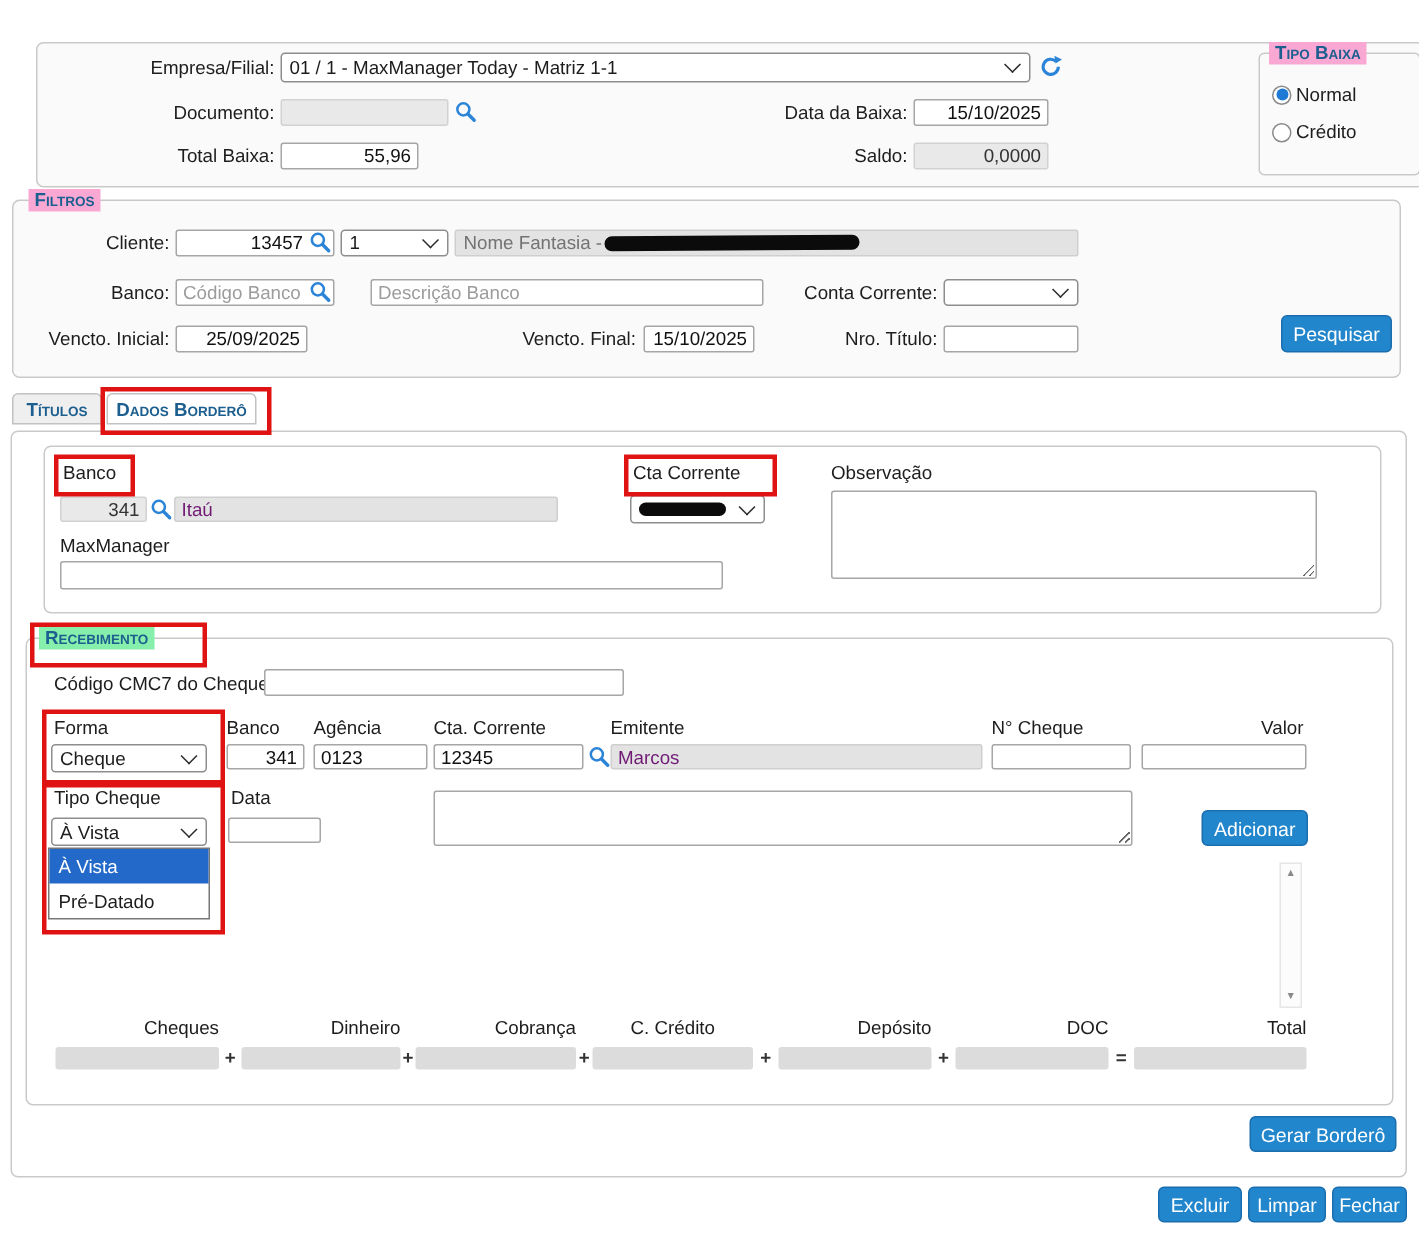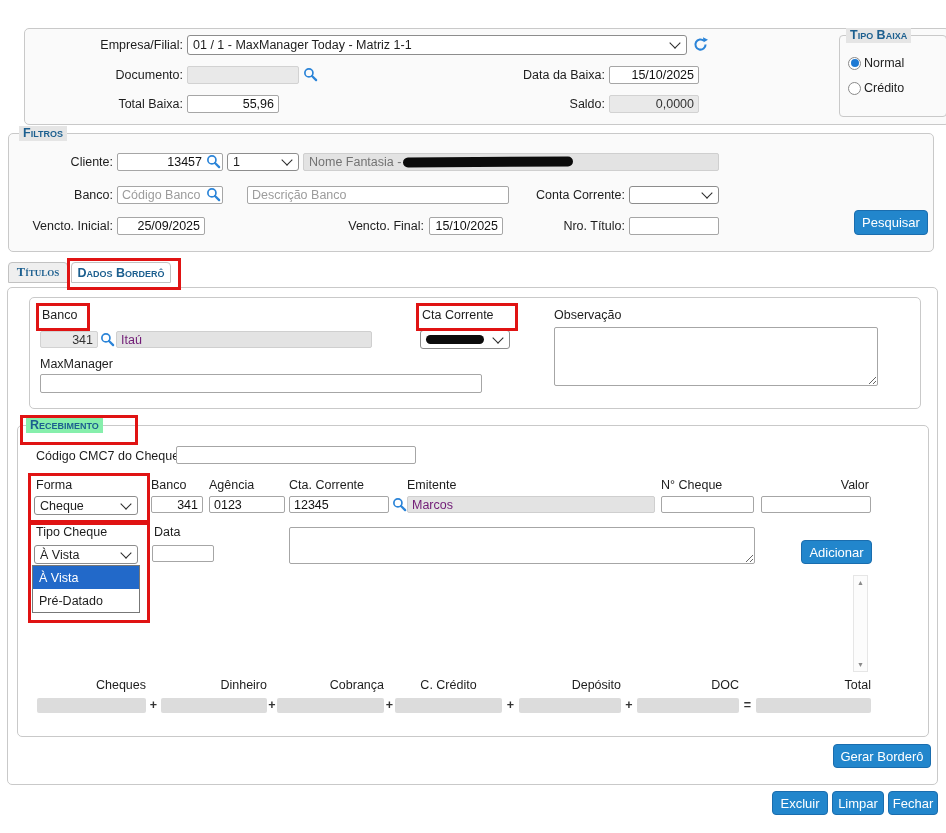--- a/index.html
+++ b/index.html
@@ -18,21 +18,21 @@
         border-radius:2px;color:#737373;display:flex;align-items:center;padding:0 5px;overflow:hidden;white-space:nowrap;}
   .sel{position:absolute;box-sizing:border-box;background:#fff;border:1px solid #8d8d8d;
        border-radius:3px;display:flex;align-items:center;padding:0 20px 0 5px;cursor:pointer;overflow:hidden;white-space:nowrap;}
   .chev{position:absolute;right:7px;top:50%;width:7px;height:7px;margin-top:-6px;
         border-right:1.8px solid #2a2a2a;border-bottom:1.8px solid #2a2a2a;transform:rotate(45deg);}
   .btn{position:absolute;box-sizing:border-box;display:flex;align-items:center;justify-content:center;
        background:#2286cc;border:1px solid #1a6dae;border-radius:4px;color:#fff;font-size:13px;cursor:pointer;white-space:nowrap;}
   .box{position:absolute;box-sizing:border-box;border:1px solid #c9c9c9;border-radius:5px;background:#fafafa;}
   .box.white{background:#fff;}
   .leg{position:absolute;top:-8px;padding:0 4px;font-weight:bold;font-variant:small-caps;
-       color:#1c5f8f;font-size:12.5px;line-height:15px;background:#e5e5e5;white-space:nowrap;}
+       color:#1c5f8f;font-size:12.5px;line-height:15px;background:#f9a8d4;white-space:nowrap;}
   .leg.white{background:#86efac;}
   .redbox{position:absolute;border:3px solid #e01313;z-index:30;pointer-events:none;}
   .tab{position:absolute;box-sizing:border-box;border:1px solid #c2c2c2;border-radius:4px 4px 0 0;
        display:flex;align-items:center;justify-content:center;font-weight:bold;font-variant:small-caps;
        color:#1c5f8f;font-size:12.5px;cursor:pointer;white-space:nowrap;}
   .tab.inactive{background:#efefef;}
   .tab.active{background:#fff;}
   .radio{position:absolute;display:flex;align-items:center;gap:3px;cursor:pointer;}
   .rc{width:13px;height:13px;border:1px solid #8a8a8a;border-radius:50%;background:#fff;
       box-sizing:border-box;position:relative;flex:0 0 auto;}
@@ -138,21 +138,21 @@
 
     <span class="lbl r" style="left:0;top:85px;width:104px;">Vencto. Inicial:</span>
     <input class="inp right" style="left: 108px; top: 83px; width: 88px; height: 18px;" value="25/09/2025">
     <span class="lbl r" style="left:265px;top:85px;width:150px;">Vencto. Final:</span>
     <input class="inp right" style="left: 420px; top: 83px; width: 74px; height: 18px;" value="15/10/2025">
     <span class="lbl r" style="left:470px;top:85px;width:146px;">Nro. Título:</span>
     <input class="inp" style="left: 620px; top: 83px; width: 90px; height: 18px;">
     <div class="btn" style="left:845px;top:76px;width:74px;height:25px;">Pesquisar</div>
   </div>
 
-  <div class="tab inactive" style="left:8px;top:262px;width:60px;height:21px;font-family:Liberation Serif, serif;">Títulos</div>
+  <div class="tab inactive" style="left:8px;top:262px;width:60px;height:21px;">Títulos</div>
   <div class="tab active" style="left:71px;top:262px;width:100px;height:21px;">Dados Borderô</div>
   <div class="redbox" style="left:67px;top:258px;width:108px;height:26px;"></div>
 
   <div class="box white" style="left:7px;top:287px;width:931px;height:498px;">
 
     <div class="box white" style="left:21px;top:9px;width:892px;height:112px;">
       <div class="redbox" style="left:6px;top:5px;width:48px;height:22px;"></div>
       <span class="lbl" style="left:12px;top:10px;">Banco</span>
       <input class="inp right dis" readonly="" style="left: 10px; top: 33px; width: 58px; height: 17px;" value="341">
       <span class="mag" style="left:70px;top:34px;">

